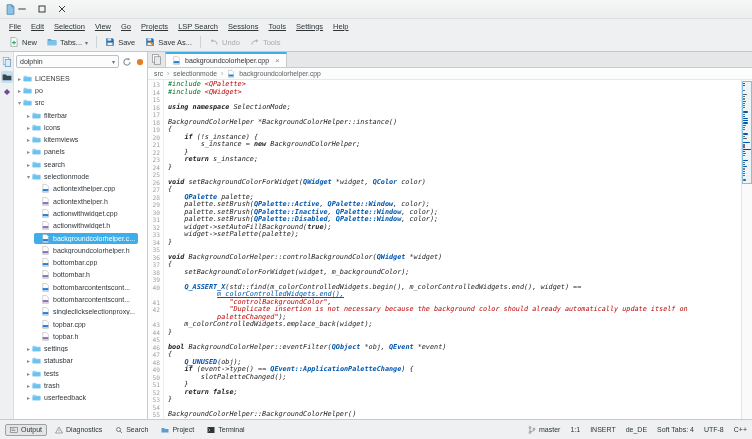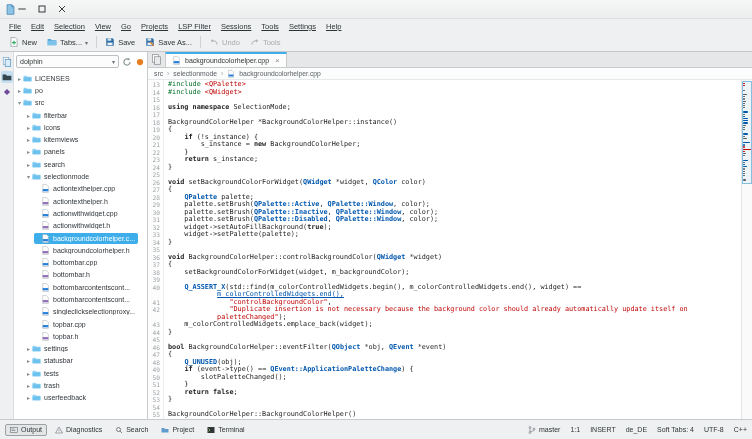--- a/index.html
+++ b/index.html
@@ -70,21 +70,21 @@
     align-items:center;gap:4px;padding-left:6px;font-size:6.8px;color:#5c6166;box-sizing:border-box;}
   #breadcrumb .bsep{color:#9aa0a4;font-size:6.5px;}
   #breadcrumb .ic{width:8px;height:8px;}
 
   #code-wrap{flex:1;display:flex;min-height:0;position:relative;}
   #gutter{width:16px;padding-top:1px;box-sizing:border-box;border-right:1px solid #ececec;background:#fdfdfd;}
   .lnum{height:7.5px;line-height:7.5px;font-size:6.2px;color:#9fa3a6;text-align:right;
     padding-right:3px;font-family:"DejaVu Sans Mono",monospace;}
   #codelines{flex:1;padding:1px 0 0 4px;font-family:"DejaVu Sans Mono",monospace;font-size:6.8px;
     line-height:7.5px;white-space:pre;overflow:hidden;color:#1f1c1b;}
-  .crow{height:7.5px;}
+  .crow{height:7.5px;font-style:italic;}
   .tok-p{color:#1f1c1b}
   .tok-k{color:#1f1c1b;font-weight:bold}
   .tok-t{color:#0057ae;font-weight:bold}
   .tok-m{color:#0057ae;font-weight:bold}
   .tok-s{color:#bf0303}
   .tok-g{color:#006e28}
   .tok-i{color:#bf0303}
   .tok-u{color:#0057ae;text-decoration:underline}
 
   #minimap{width:11px;border-left:1px solid #e3e5e6;background:#fafafa;position:relative;box-sizing:border-box;}
@@ -134,21 +134,21 @@
   </div>
 </div>
 
 <div id="menubar">
     <div class="menu-item">File</div>
     <div class="menu-item">Edit</div>
     <div class="menu-item">Selection</div>
     <div class="menu-item">View</div>
     <div class="menu-item">Go</div>
     <div class="menu-item">Projects</div>
-    <div class="menu-item">LSP Filter</div>
+    <div class="menu-item">LSP Search</div>
     <div class="menu-item">Sessions</div>
     <div class="menu-item">Tools</div>
     <div class="menu-item">Settings</div>
     <div class="menu-item">Help</div>
   </div>
 <div id="toolbar">
     <div class="tbtn">
       <span class="ic">
         <svg viewBox="0 0 16 16">
           <path d="M3 1h7l3 3v11H3z" fill="#fff" stroke="#7f8c8d"></path>

